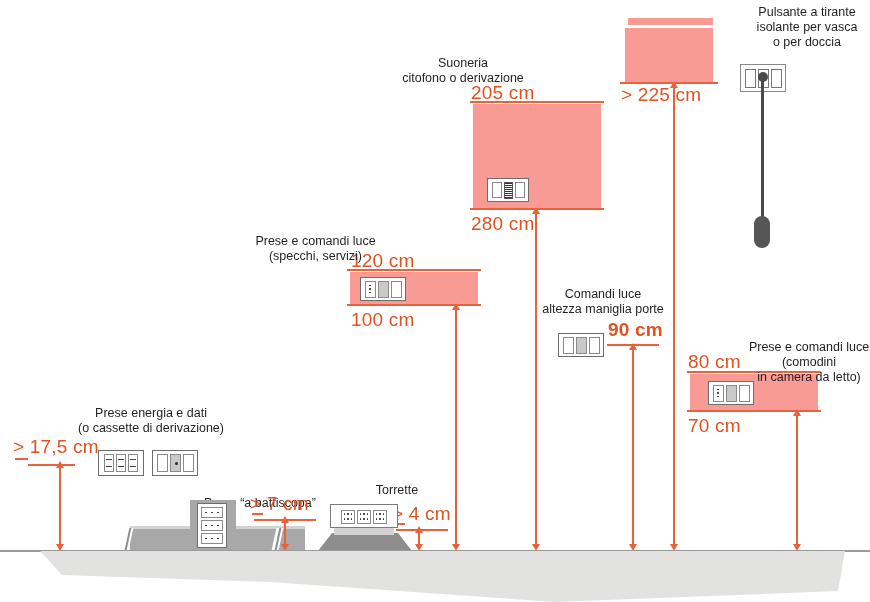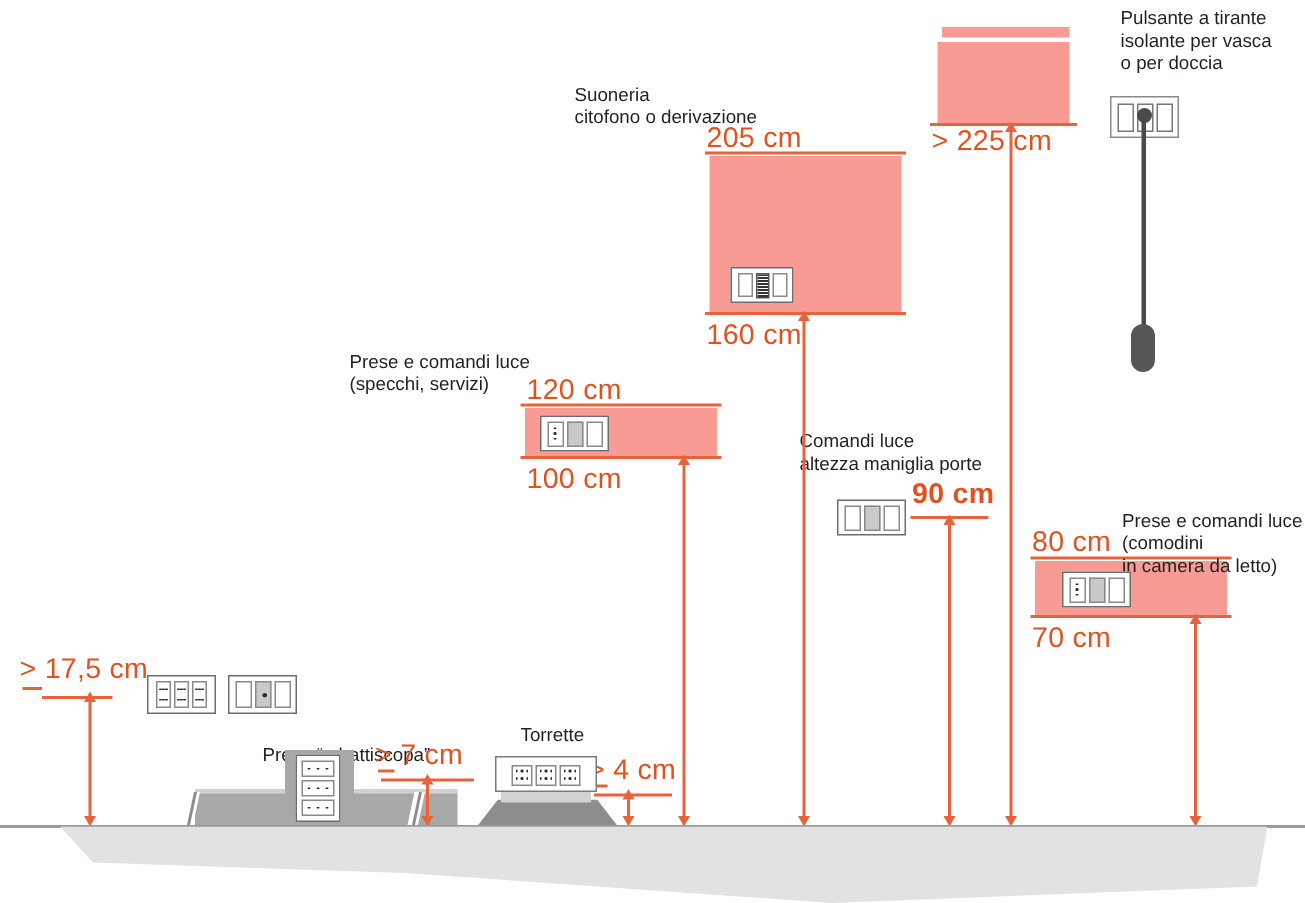--- a/index.html
+++ b/index.html
@@ -7,21 +7,21 @@
        font-family:"Liberation Sans","DejaVu Sans",sans-serif;}
   #stage{position:absolute;left:0;top:0;width:870px;height:602px;}
 
   
   .abs{position:absolute;}
   .zone{position:absolute;background:#F89B94;}
   .capline{position:absolute;background:#E8633C;height:2px;}
   .dimtext{position:absolute;color:#E0521F;font-size:19px;line-height:19px;
            white-space:nowrap;letter-spacing:0.2px;}
   .note{position:absolute;color:#231f20;font-size:12.5px;line-height:15px;
-        text-align:left;white-space:pre;}
+        text-align:center;white-space:pre;}
   .vline{position:absolute;width:2px;background:#E8633C;}
   .underline{position:absolute;height:2px;background:#E8633C;}
 
   
   .arrowup{position:absolute;width:0;height:0;
            border-left:4px solid transparent;border-right:4px solid transparent;
            border-bottom:7px solid #E8633C;}
   .arrowdown{position:absolute;width:0;height:0;
              border-left:4px solid transparent;border-right:4px solid transparent;
              border-top:7px solid #E8633C;}
@@ -59,21 +59,21 @@
 
   <div class="zone" style="left:625px;top:28px;width:88px;height:54px;"></div>
   <div class="zone" style="left:628px;top:18px;width:85px;height:7px;"></div>
   <div class="capline" style="left:620px;top:82px;width:98px;"></div>
   <div class="dimtext" style="left:621px;top:85px;">&gt; 225 cm</div>
 
   <div class="zone" style="left:473px;top:104px;width:128px;height:105px;"></div>
   <div class="capline" style="left:470px;top:101px;width:134px;"></div>
   <div class="capline" style="left:470px;top:208px;width:134px;"></div>
   <div class="dimtext" style="left:471px;top:83px;">205 cm</div>
-  <div class="dimtext" style="left:471px;top:214px;">160 cm</div>
+  <div class="dimtext" style="left:471px;top:214px;">280 cm</div>
   <div class="note" style="left:383px;top:56px;width:160px;">Suoneria
 citofono o derivazione</div>
 
   <div class="plate" style="left:487px;top:178px;width:42px;height:24px;padding:3px;">
     <div class="mod" style="width:10px;height:16px;"></div>
     <div class="mod grey" style="width:9px;height:17px;background:repeating-linear-gradient(to bottom,#333 0 1px,#fff 1px 2px);border-color:#555;"></div>
     <div class="mod" style="width:10px;height:16px;"></div>
   </div>
 
   <div class="zone" style="left:350px;top:272px;width:128px;height:33px;"></div>
@@ -132,20 +132,22 @@
 o per doccia</div>
   <div class="plate" style="left:740px;top:64px;width:46px;height:28px;padding:3px;border-color:#8a8a8a;">
     <div class="mod" style="width:11px;height:19px;border-color:#777;"></div>
     <div class="mod" style="width:11px;height:19px;border-color:#777;"></div>
     <div class="mod" style="width:11px;height:19px;border-color:#777;"></div>
   </div>
   <div class="cordhub" style="left:758px;top:72px;width:10px;height:10px;"></div>
   <div class="cord" style="left:761px;top:78px;height:150px;"></div>
   <div class="cordknob" style="left:754px;top:216px;width:16px;height:32px;"></div>
 
+  <div class="note" style="left:51px;top:406px;width:200px;">Prese energia e dati
+(o cassette di derivazione)</div>
   <div class="dimtext" style="left:13px;top:437px;">&gt; 17,5 cm</div>
   <div class="underline" style="left:15px;top:458px;width:13px;"></div>
   <div class="underline" style="left:28px;top:464px;width:47px;"></div>
 
   <div class="plate" style="left:98px;top:450px;width:46px;height:26px;padding:3px;">
     <div class="mod" style="width:10px;height:18px;">
       <div class="dotgrid">
           <i></i>
           <i></i>
           <i></i>

